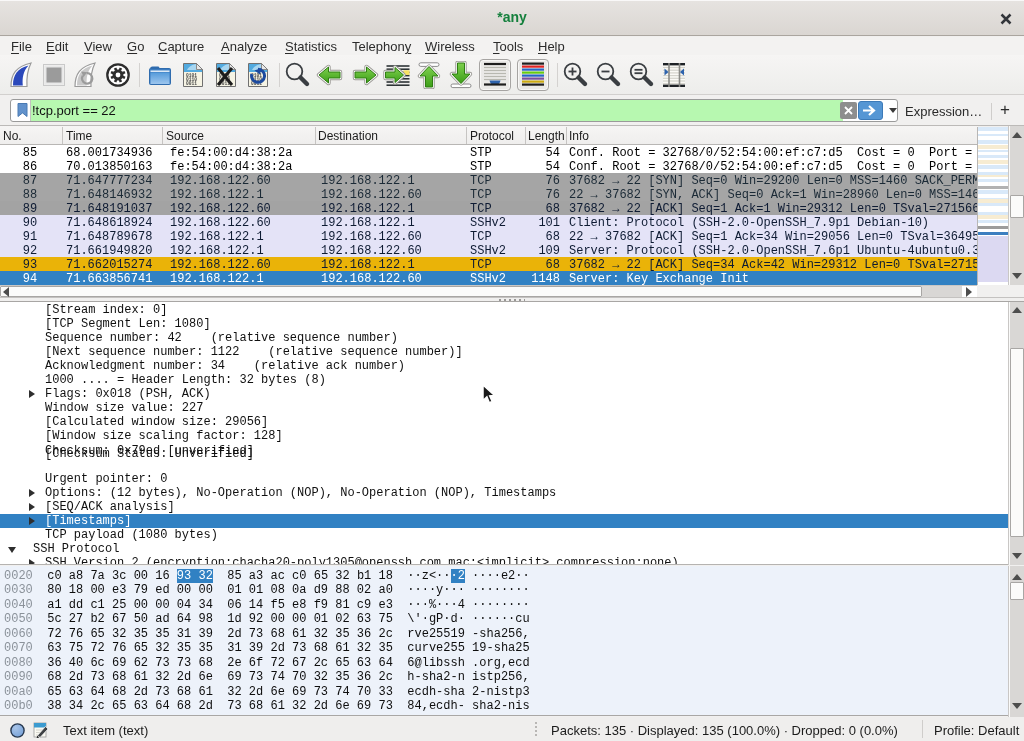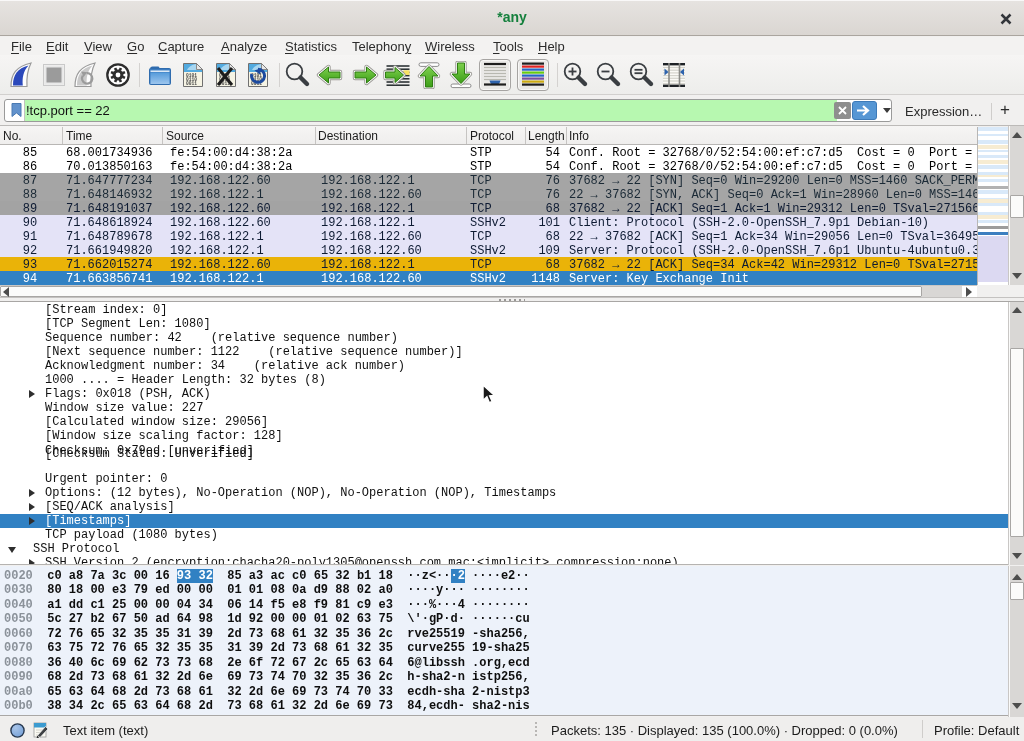--- a/index.html
+++ b/index.html
@@ -18,21 +18,21 @@
 #menubar u { text-decoration:underline; text-underline-offset:2px; }
 
 #toolbar { left:0; top:55px; width:1024px; height:40px;
   background:linear-gradient(#f6f5f4, #ededeb);
   border-bottom:1px solid #d2d0ce; }
 .tbtn { position:absolute; top:4px; width:32px; height:32px; display:flex; align-items:center; justify-content:center; }
 .tbtn.pressed { background:#eae9e7; border:1px solid #a6a4a2; border-radius:4px; box-shadow:inset 0 0 0 1px #f8f7f6; }
 .tsep { position:absolute; top:8px; width:1px; height:24px; background:#d4d2d0; }
 
 #filterbar { left:0; top:95px; width:1024px; height:31px; background:#f1f0ef; border-bottom:1px solid #bcbab8; }
-#filter-entry { left:4px; top:4px; width:888px; height:23px; background:#fff; border:1px solid #9a9a9a; border-radius:3px; overflow:hidden; }
+#filter-entry { left:10px; top:4px; width:888px; height:23px; background:#fff; border:1px solid #9a9a9a; border-radius:3px; overflow:hidden; }
 #filter-green { left:20px; top:0; width:812px; height:21px; background:#b7f8b0; }
 #filter-text { left:21px; top:3px; font-size:13px; color:#111; }
 #fb-sep { left:19px; top:0px; width:1px; height:21px; background:#c4c2c0; }
 #filter-x { left:829px; top:2px; width:17px; height:17px; background:#8e8e8e; border-radius:2px; }
 #filter-go { left:847px; top:1px; width:25px; height:19px; background:#5596d4; border:1px solid #3c7ab8; border-radius:3px; }
 #filter-caret { left:878px; top:8px; width:0; height:0; border-left:4px solid transparent; border-right:4px solid transparent; border-top:5px solid #3a3a3a; }
 #expression { left:905px; top:9px; font-size:13px; color:#2a2a2a; }
 #fbar-sep2 { left:991px; top:8px; width:1px; height:17px; background:#cfcdcb; }
 #plusbtn { left:1000px; top:5px; font-size:17px; color:#2a2a2a; }
 
@@ -69,21 +69,21 @@
 .dline { position:absolute; left:0; width:1008px; height:14px; line-height:14px; white-space:pre; }
 .dline .txt1 { position:absolute; left:45px; }
 .dline .txt0 { position:absolute; left:33px; }
 .exp { position:absolute; width:0; height:0; }
 .exp-r1 { left:29px; top:3px; border-top:4px solid transparent; border-bottom:4px solid transparent; border-left:6px solid #2e2e2e; }
 .exp-d0 { left:8px; top:5px; border-left:4px solid transparent; border-right:4px solid transparent; border-top:6px solid #2e2e2e; }
 #dsel { position:absolute; left:0; top:211.5px; width:1008px; height:14px; background:#3181c3; }
 #details-vsb { left:1008px; top:302px; width:16px; height:263px; border-left:1px solid #c9c7c5; }
 
 #hexpane { left:0; top:566px; width:1008px; height:150px; border-bottom:1px solid #a9a7a5; background:#edf2fa; overflow:hidden;
-  font-family:"Liberation Mono", monospace; font-size:12px; line-height:14.5px; white-space:pre; color:#0e0e0e;font-weight:bold; }
+  font-family:"Liberation Mono", monospace; font-size:12px; line-height:14.5px; white-space:pre; color:#0e0e0e; }
 #hexpane .off { color:#8b929a; }
 #hexpane .hl { background:#3181c3; color:#fff; }
 #hex-vsb { left:1008px; top:566px; width:16px; height:151px; border-left:1px solid #c9c7c5; }
 
 #statusbar { left:0; top:717px; width:1024px; height:24px; background:#efeeed; font-size:13px; color:#1b1b1b; }
 #sb-left { position:absolute; left:63px; top:6px; }
 #sb-right { position:absolute; left:551px; top:6px; }
 #sb-profile { position:absolute; left:934px; top:6px; }
 #sb-sep { position:absolute; left:922px; top:3px; width:1px; height:18px; background:#cfcdcb; }
 </style>

